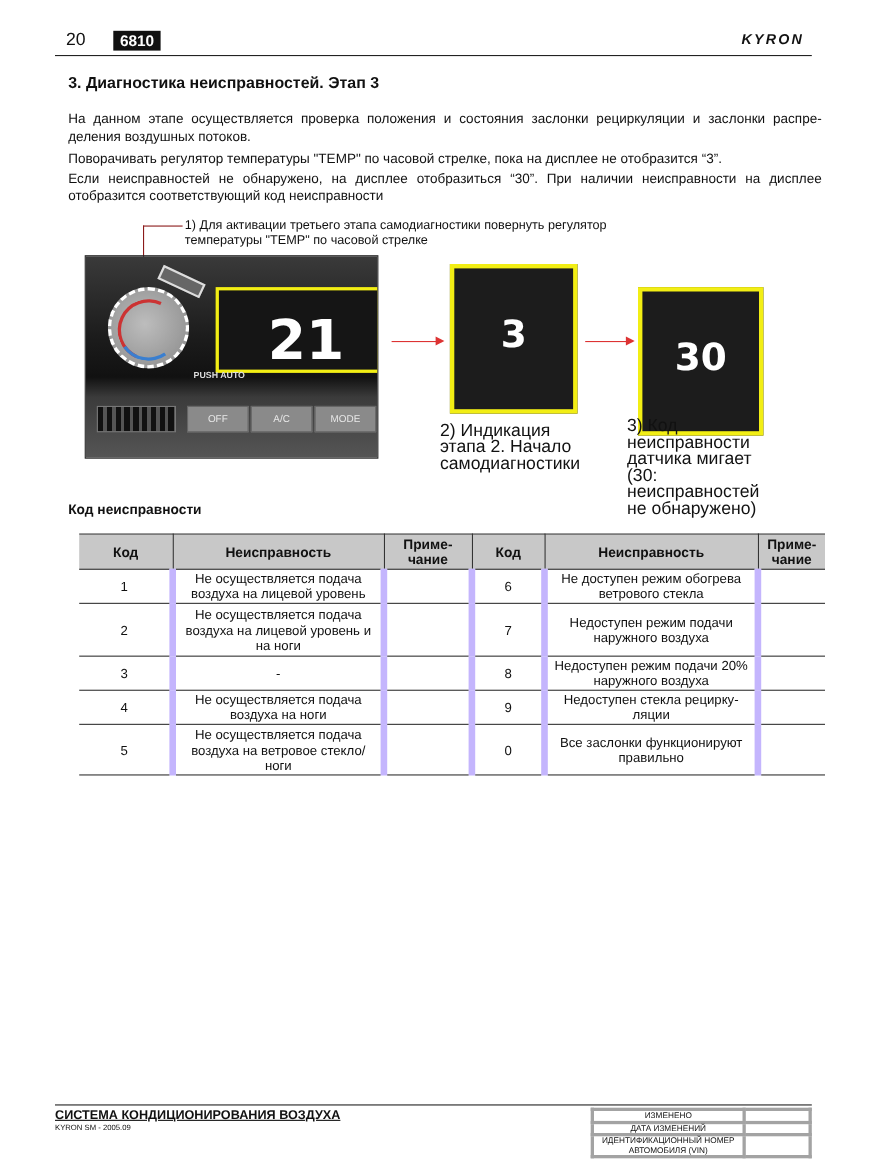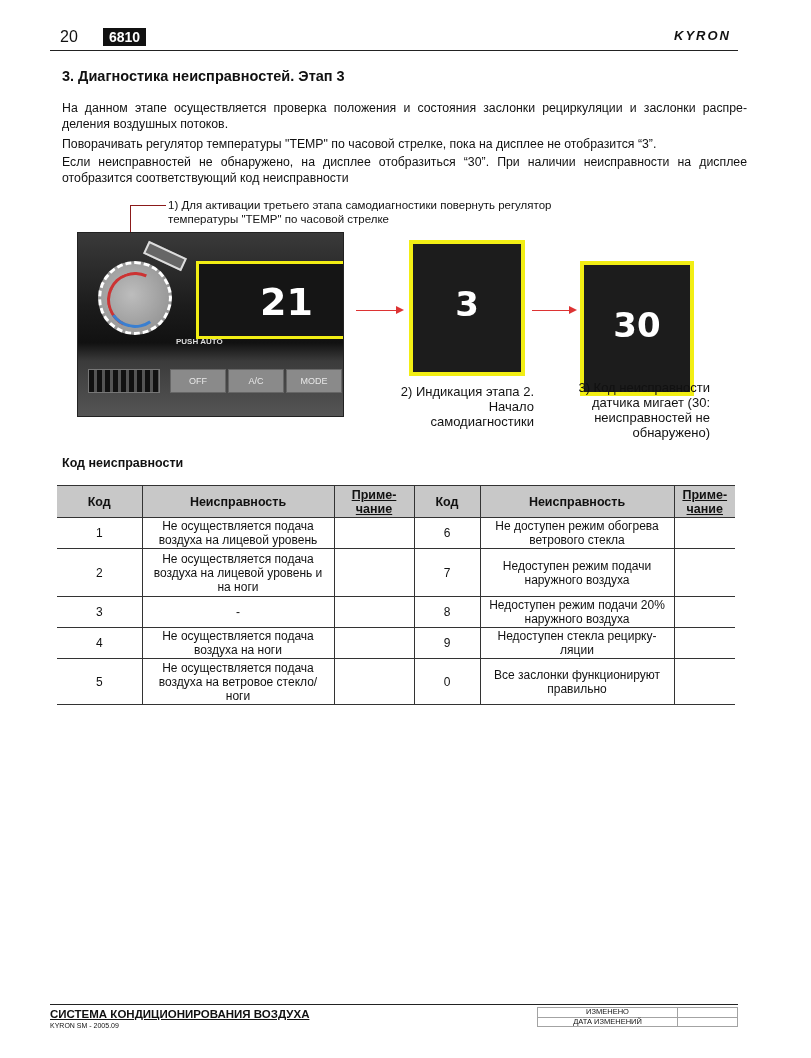--- a/index.html
+++ b/index.html
@@ -12,42 +12,42 @@
   .title { left: 62px; top: 68px; font-size: 14.5px; font-weight: bold; }
   .para { left: 62px; width: 685px; font-size: 12.3px; line-height: 15.5px; text-align: justify; }
   .callout { left: 168px; top: 198px; font-size: 11.5px; line-height: 14px; }
   .callout-line { position: absolute; background: #8b1a1a; }
   .panel { left: 77px; top: 232px; width: 267px; height: 185px; background: linear-gradient(#3a3a3a, #1c1c1c 40%, #111 60%, #3b3b3b 70%, #555); border: 1px solid #222; overflow: hidden; }
   .knob { left: 20px; top: 28px; width: 74px; height: 74px; border-radius: 50%; background: radial-gradient(circle at 45% 45%, #bdbdbd, #8a8a8a); border: 3px dashed #fff; }
   .knob .red { position:absolute; left:6px; top:8px; width:56px; height:56px; border-radius:50%; border:3px solid transparent; border-left-color:#c33; border-top-color:#c33; transform: rotate(-20deg); }
   .knob .blue { position:absolute; left:6px; top:8px; width:56px; height:56px; border-radius:50%; border:3px solid transparent; border-bottom-color:#3a7fd0; transform: rotate(10deg); }
   .arrow-deco { left: 66px; top: 16px; width: 42px; height: 14px; border: 2px solid #ddd; transform: rotate(25deg); background: #666; }
   .disp-main { left: 118px; top: 28px; width: 150px; height: 78px; background: #151515; border: 3px solid #f2ee14; }
-  .disp-main .val { position:absolute; right: 30px; top: 16px; color:#fff; font-weight:bold; font-size: 38px; font-family: "DejaVu Sans", sans-serif; }
+  .disp-main .val { position:absolute; right: 30px; top: 16px; color:#fff; font-weight:bold; font-size: 50px; font-family: "DejaVu Sans", sans-serif; }
   .push { left: 98px; top: 104px; color: #ddd; font-size: 8px; font-weight: bold; }
   .btnrow { left: 0; top: 132px; width: 267px; height: 30px; }
   .grille { position:absolute; left: 10px; top: 4px; width: 72px; height: 24px; background: repeating-linear-gradient(90deg, #111 0 5px, #555 5px 8px); border: 1px solid #777; }
   .pbtn { position:absolute; top: 4px; width: 56px; height: 24px; background: #8a8a8a; border: 1px solid #666; color: #e8e8e8; font-size: 9px; text-align: center; line-height: 22px; }
   .disp-box { background: #1c1c1c; border: 4px solid #f2ee14; }
   .disp-box .val { position:absolute; width: 100%; text-align:center; color:#fff; font-weight:bold; font-family:"DejaVu Sans", sans-serif; font-size: 34px; top: 40px; }
   .red-arrow { height: 1px; background: #d33; }
   .red-arrow::after { content:""; position:absolute; right:-2px; top:-4px; border-left: 8px solid #d33; border-top: 4.5px solid transparent; border-bottom: 4.5px solid transparent; }
-  .caption { font-size: 13px; line-height: 15px; text-align: right; }
+  .caption { font-size: 16px; line-height: 15px; text-align: left; }
   .tbl-title { left: 62px; top: 456px; font-size: 12.5px; font-weight: bold; }
-  table.codes { position:absolute; left: 57px; top: 485px; width: 678px; border-collapse: collapse; font-size: 12px; }
+  table.codes { position:absolute; left: 72px; top: 485px; width: 678px; border-collapse: collapse; font-size: 12px; }
   table.codes th { background: #c8c8c8; font-weight: bold; height: 32px; border-left: 1px solid #333; border-right: 1px solid #333; border-top: 1px solid #333; border-bottom: 1px solid #333; font-size: 12.5px; line-height: 14px; }
-  table.codes td { text-align: center; border-left: 1px solid #c4b5fd; border-right: 1px solid #333; border-bottom: 1px solid #333; line-height: 14px; padding: 1px 3px; }
+  table.codes td { text-align: center; border-left: 6px solid #c4b5fd; border-right: 1px solid #333; border-bottom: 1px solid #333; line-height: 14px; padding: 1px 3px; }
   table.codes th:first-child, table.codes td:first-child { border-left: none; }
   table.codes th:last-child, table.codes td:last-child { border-right: none; }
-  .note-hdr { font-size: 12.5px; text-decoration: underline; }
+  .note-hdr { font-size: 12.5px; }
   .ftr-line { left: 50px; top: 1004px; width: 688px; height: 1px; background: #222; }
   .ftr-title { left: 50px; top: 1008px; font-size: 11.5px; font-weight: bold; text-decoration: underline; }
   .ftr-sub { left: 50px; top: 1022px; font-size: 7px; }
   table.ftr { position:absolute; left: 537px; top: 1007px; width: 201px; border-collapse: collapse; font-size: 7.5px; }
-  table.ftr td { border: 1px solid #a3a3a3; text-align:center; line-height: 8.5px; padding: 0 1px; }
+  table.ftr td { border: 3px solid #a3a3a3; text-align:center; line-height: 8.5px; padding: 0 1px; }
   table.ftr td.blank { width: 60px; }
 </style>
 </head>
 <body>
 
 <div class="abs page-num">20</div>
 <div class="abs sec-badge">6810</div>
 <div class="abs brand">KYRON</div>
 <div class="abs hdr-line"></div>
 
@@ -160,14 +160,18 @@
 <table class="ftr">
   <tbody>
       <tr>
     <td>ИЗМЕНЕНО</td>
     <td class="blank"></td>
   </tr>
   <tr>
     <td>ДАТА ИЗМЕНЕНИЙ</td>
     <td class="blank"></td>
   </tr>
+  <tr>
+    <td>ИДЕНТИФИКАЦИОННЫЙ НОМЕР АВТОМОБИЛЯ (VIN)</td>
+    <td class="blank"></td>
+  </tr>
 </tbody>
   </table>
 
 </body></html>

